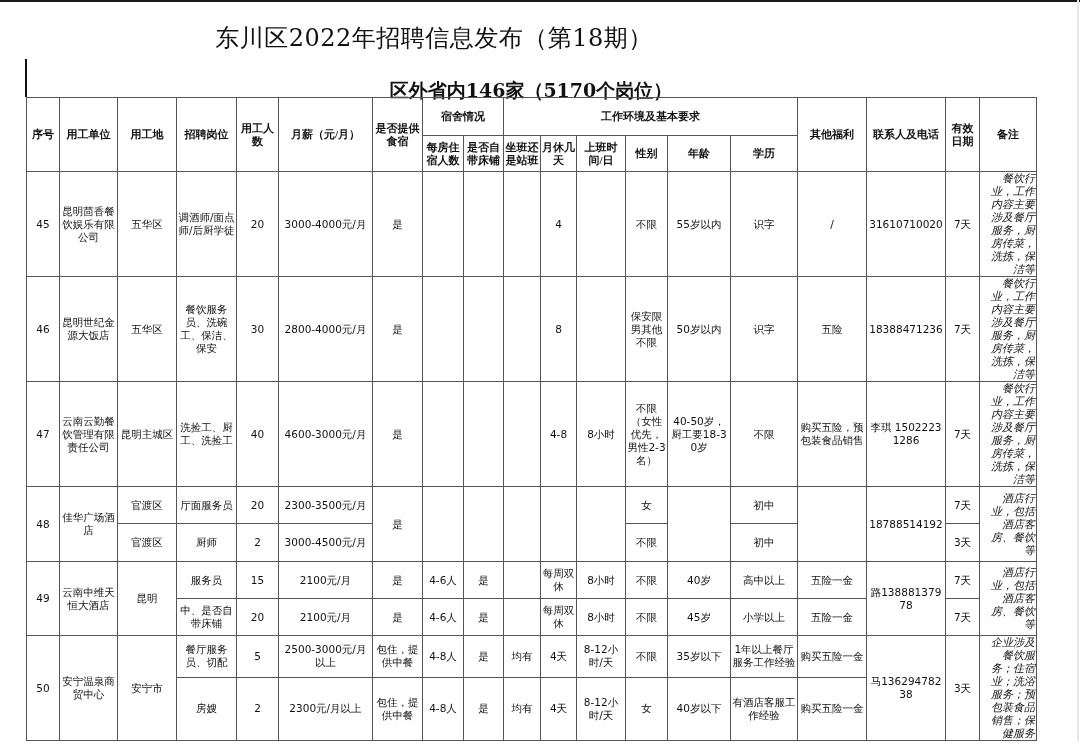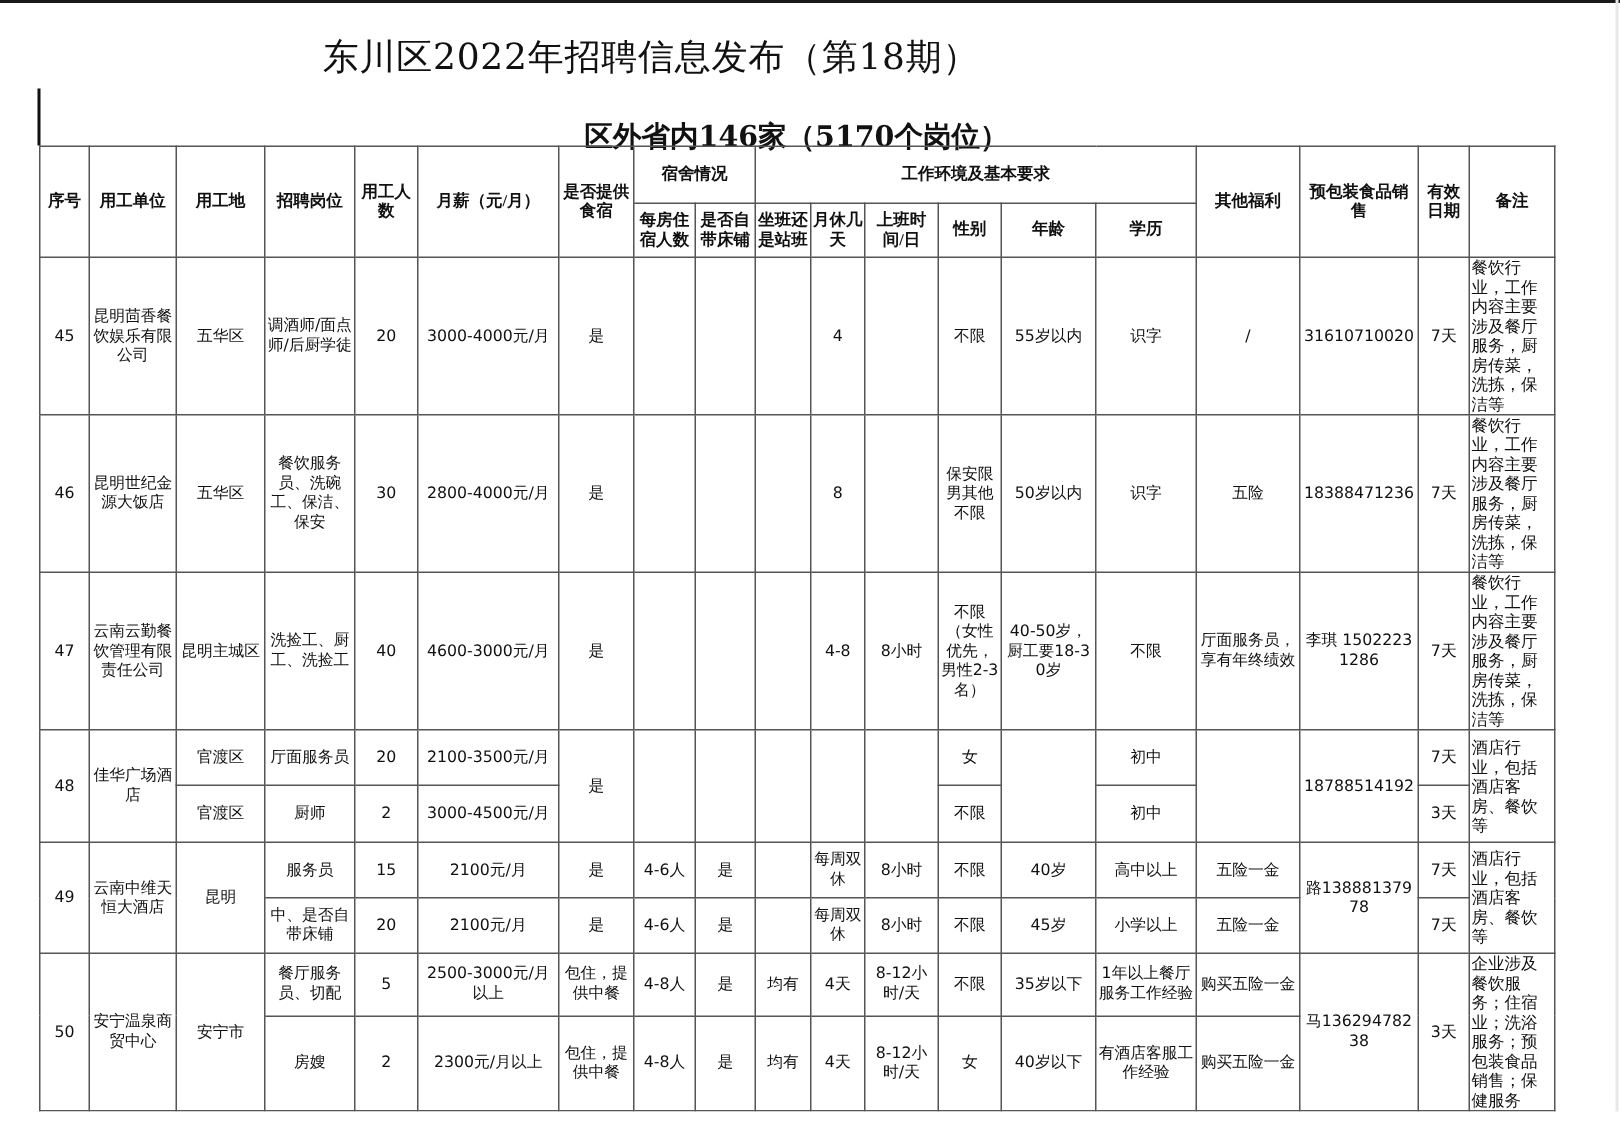--- a/index.html
+++ b/index.html
@@ -12,21 +12,21 @@
   .subtitle { position:absolute; left:26px; top:62px; width:1010px; text-align:center;
               font-family:"DejaVu Serif","Liberation Serif",serif; font-size:19px; font-weight:bold;margin-top:16px; }
   .leftline { position:absolute; left:25px; top:59px; width:2px; height:38px; background:#111; }
   .sheet { position:absolute; left:26px; top:97px; }
   table { border-collapse:collapse; table-layout:fixed; font-size:10.5px; line-height:13px; }
   td, th { border:1px solid #555; text-align:center; vertical-align:middle; padding:0 1px;
            overflow:hidden; word-break:break-all; }
   th { font-weight:bold; font-size:11px; line-height:13px;font-family:Liberation Serif, serif; }
   tr.h1 { height:38px; } tr.h2 { height:36px; }
   .clip { max-height:34px; overflow:hidden; display:block; }
-  .note { text-align:left; font-size:11px; line-height:13px; }
+  .note { text-align:right; font-size:11px; line-height:13px;font-style:italic; }
   .bottomcut { position:absolute; left:0; top:741px; width:1080px; height:15px; background:#fff; }
 </style>
 </head>
 <body>
 
 <div class="topbar"></div>
 <div class="rightbar"></div>
 
 <div class="title">东川区2022年招聘信息发布（第18期）</div>
 <div class="leftline"></div>
@@ -60,21 +60,21 @@
       <th rowspan="2">序号</th>
       <th rowspan="2">用工单位</th>
       <th rowspan="2">用工地</th>
       <th rowspan="2">招聘岗位</th>
       <th rowspan="2">用工人数</th>
       <th rowspan="2">月薪（元/月）</th>
       <th rowspan="2">是否提供食宿</th>
       <th colspan="2">宿舍情况</th>
       <th colspan="6">工作环境及基本要求</th>
       <th rowspan="2">其他福利</th>
-      <th rowspan="2">预包装食品销售</th>
+      <th rowspan="2">联系人及电话</th>
       <th rowspan="2">有效日期</th>
       <th rowspan="2">备注</th>
     </tr>
     <tr class="h2">
       <th>
             <span class="clip">每房住宿人数</span>
           </th>
       <th>
             <span class="clip">是否自带床铺</span>
           </th>
@@ -143,33 +143,33 @@
       <td>4600-3000元/月</td>
       <td>是</td>
       <td></td>
       <td></td>
       <td></td>
       <td>4-8</td>
       <td>8小时</td>
       <td>不限（女性优先，男性2-3名）</td>
       <td>40-50岁，厨工要18-30岁</td>
       <td>不限</td>
-      <td>厅面服务员，享有年终绩效</td>
+      <td>购买五险，预包装食品销售</td>
       <td>李琪 15022231286</td>
       <td>7天</td>
       <td class="note">餐饮行业，工作内容主要涉及餐厅服务，厨房传菜，洗拣，保洁等</td>
     </tr>
 
     <tr style="height:37px">
       <td rowspan="2">48</td>
       <td rowspan="2">佳华广场酒店</td>
       <td>官渡区</td>
       <td>厅面服务员</td>
       <td>20</td>
-      <td>2100-3500元/月</td>
+      <td>2300-3500元/月</td>
       <td rowspan="2">是</td>
       <td rowspan="2"></td>
       <td rowspan="2"></td>
       <td rowspan="2"></td>
       <td rowspan="2"></td>
       <td rowspan="2"></td>
       <td>女</td>
       <td rowspan="2"></td>
       <td>初中</td>
       <td rowspan="2"></td>

